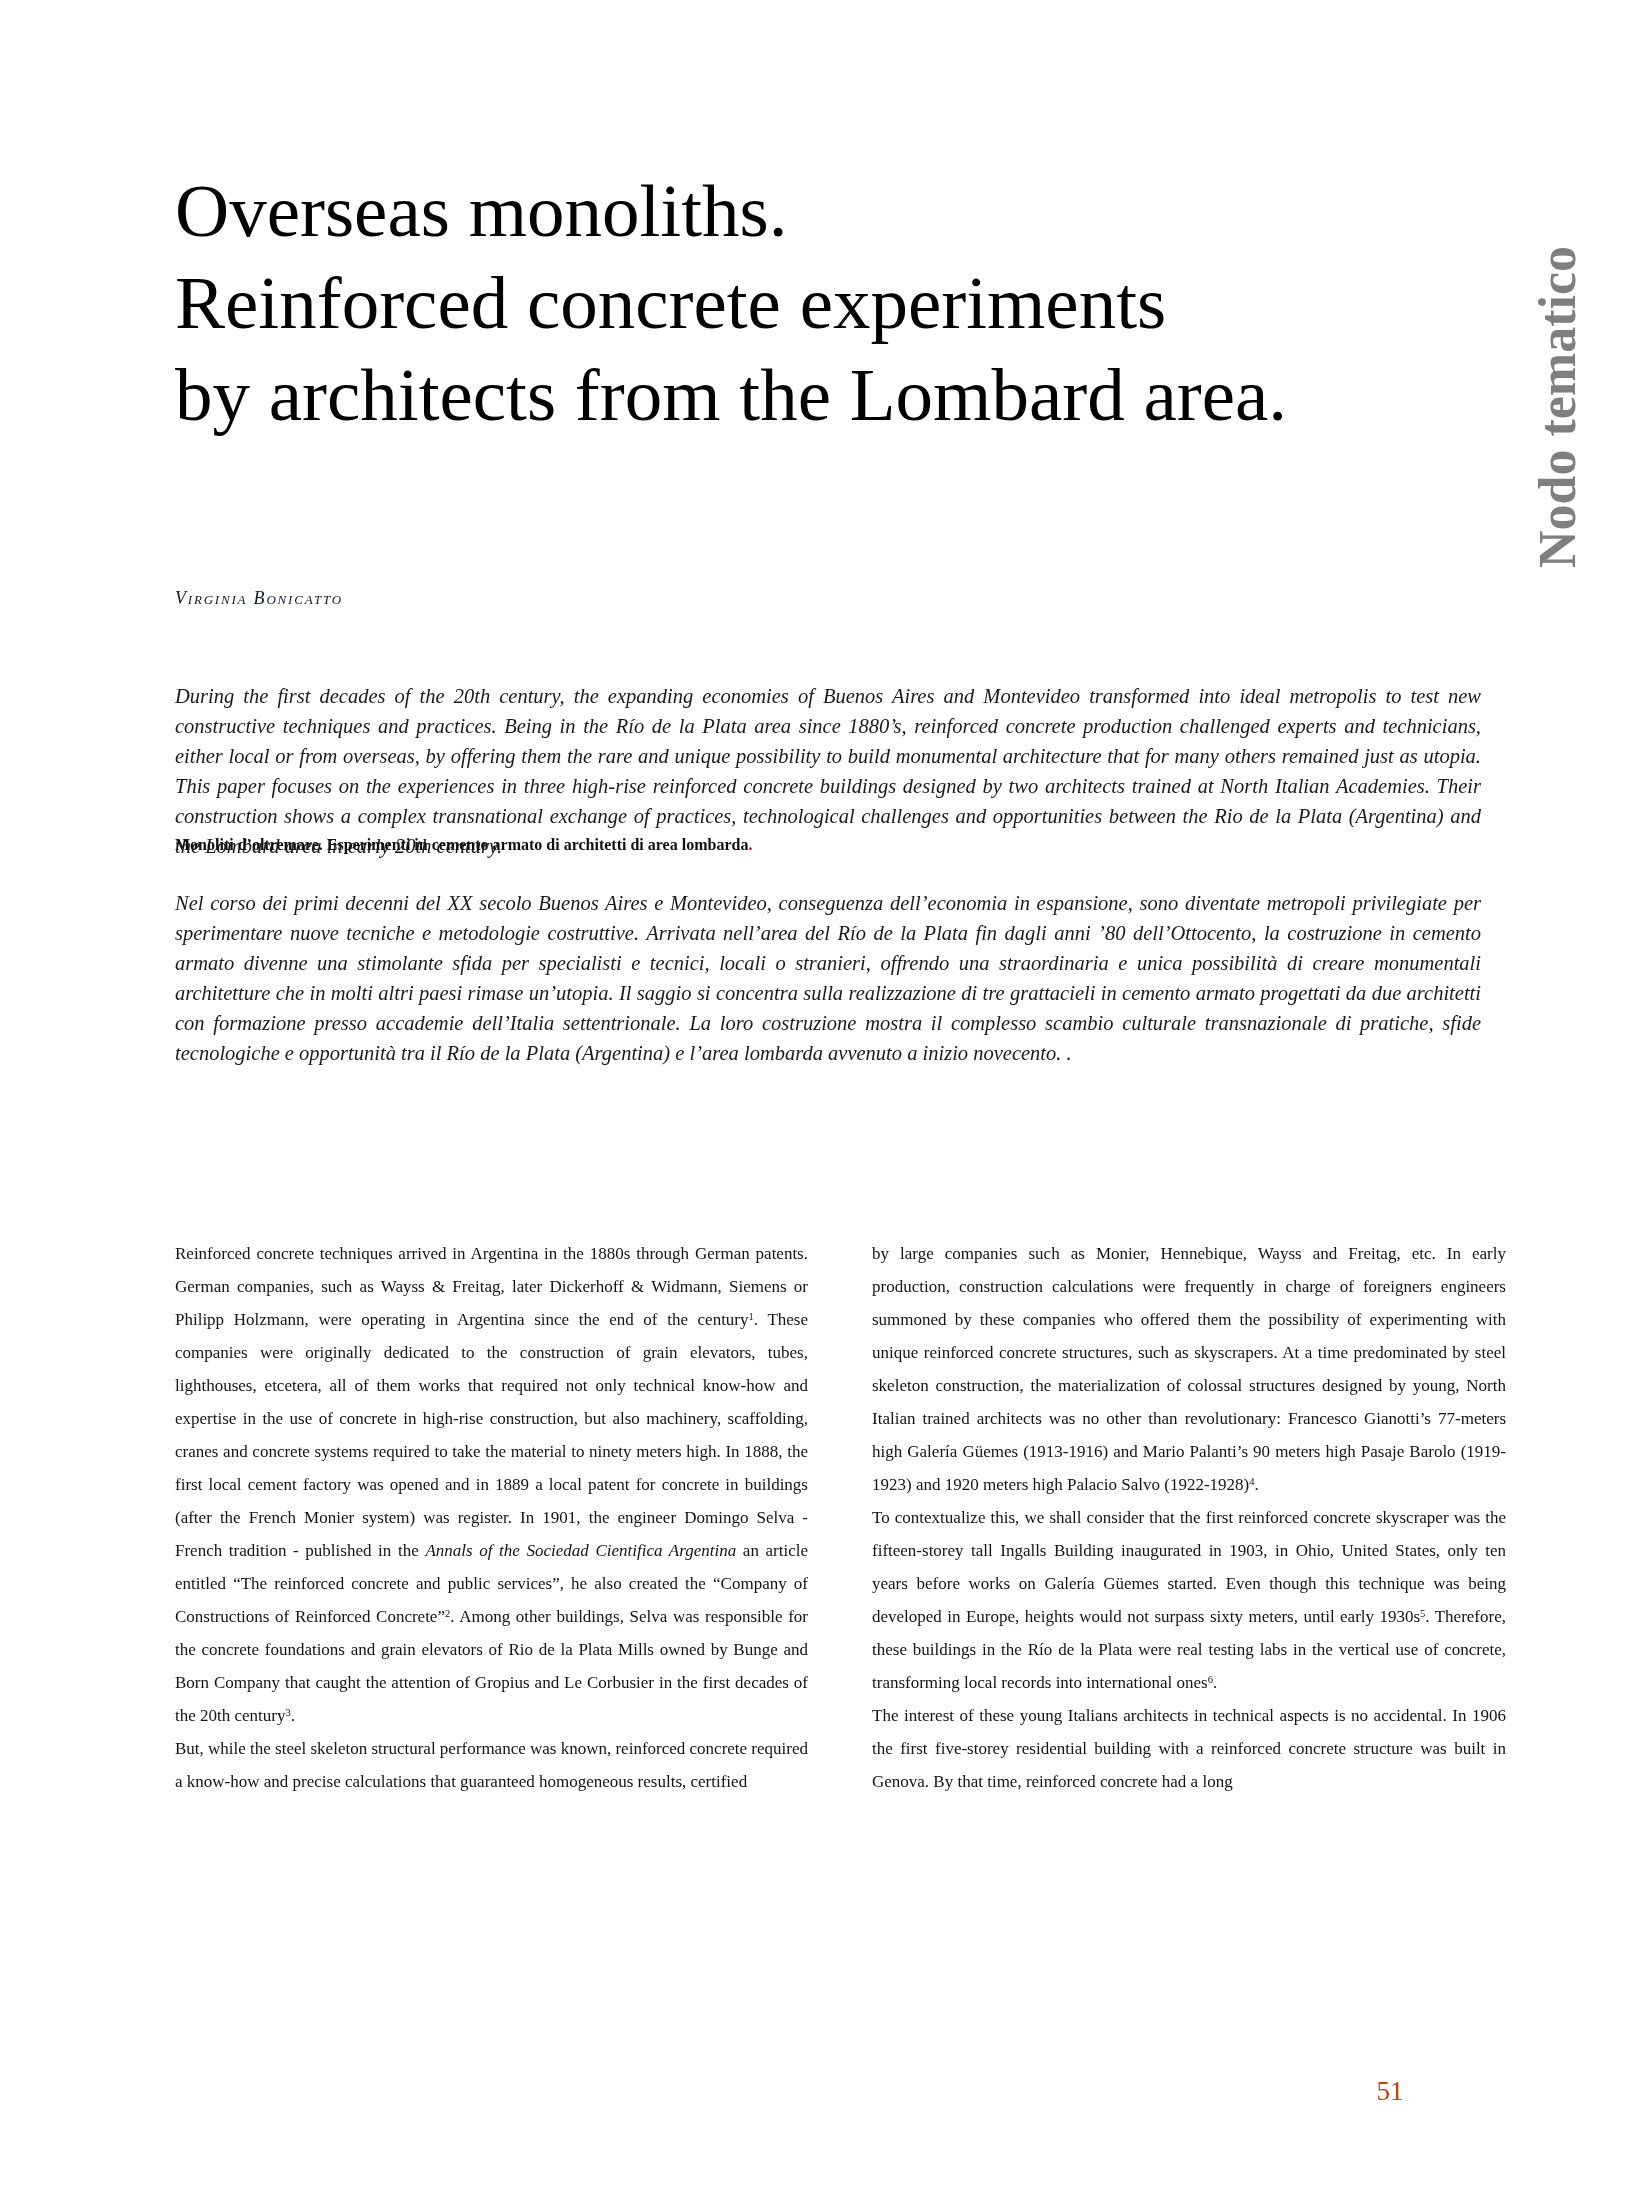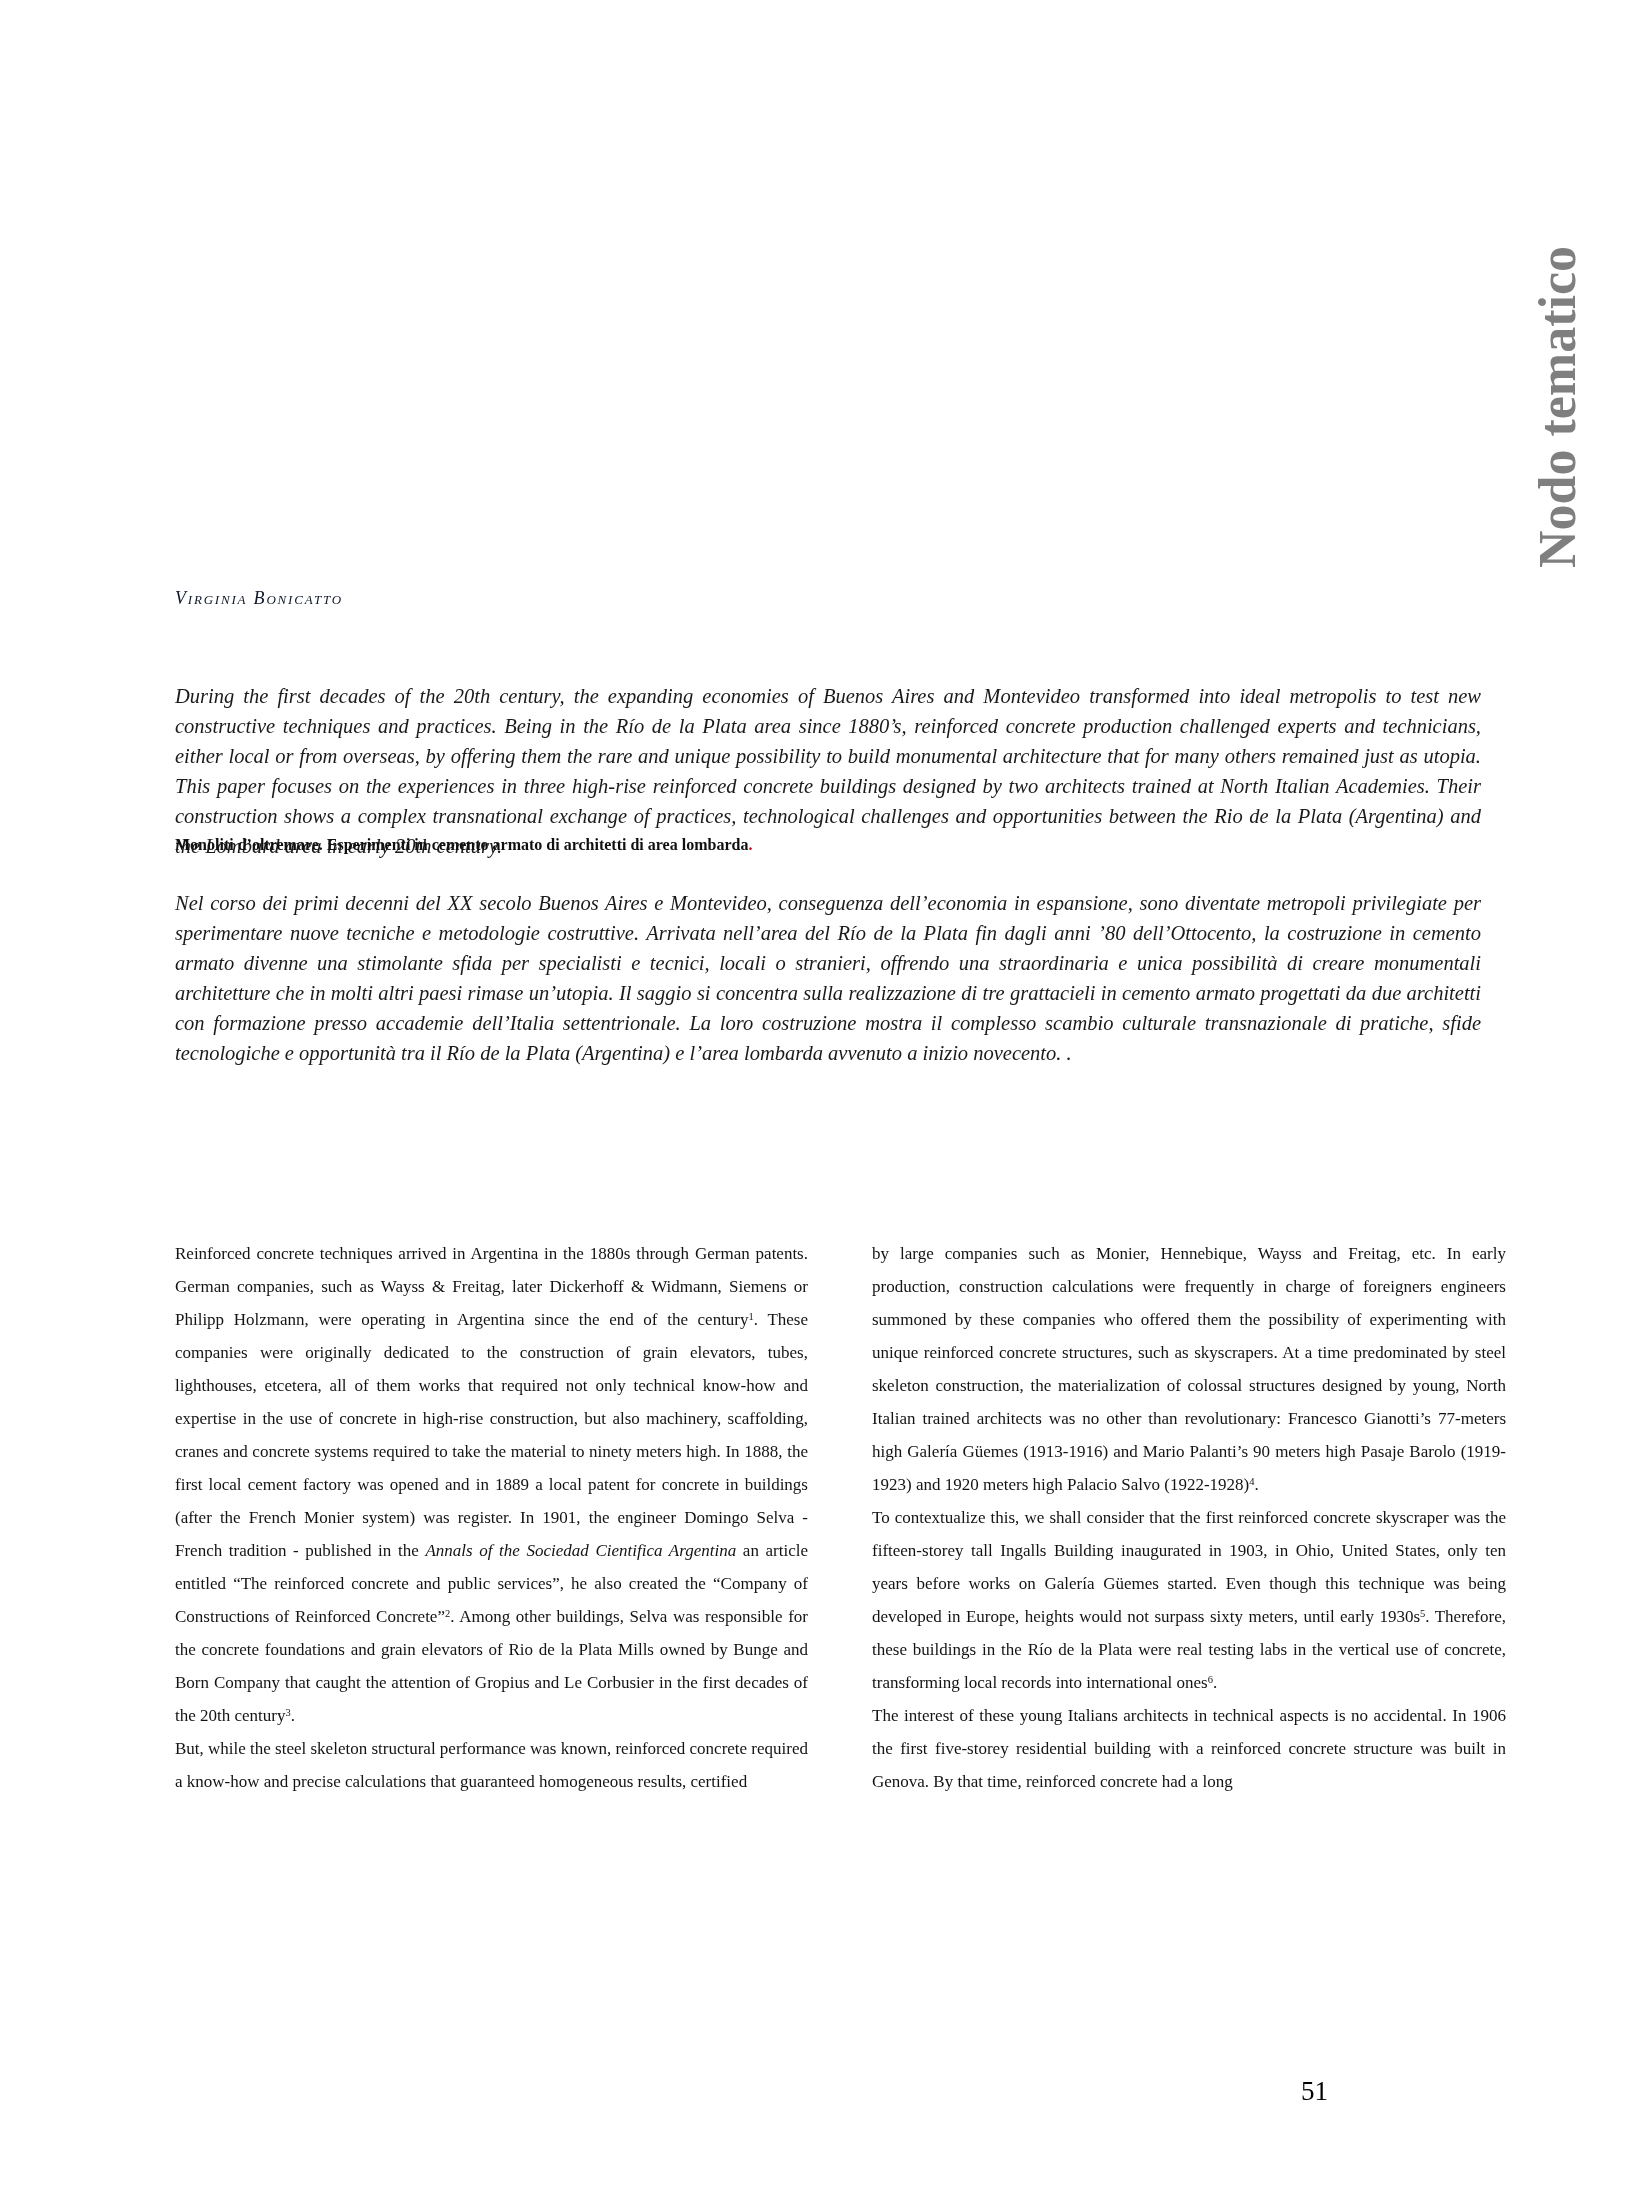--- a/index.html
+++ b/index.html
@@ -79,30 +79,35 @@
     vertical-align: baseline;
     position: relative;
     top: -0.45em;
   }
   em { font-style: italic; }
   .pagenum {
     position: absolute;
     left: 1301px;
     top: 2076px;
     width: 178px;
-    text-align: left;
+    text-align: center;
     font-size: 27px;
-    color: #000000;
+    color: #c2410c;
   }
 </style>
 </head>
 <body>
 
 <div class="page" style="--accent-red: #c00000; --side-gray: #7f7f7f; color: rgb(20, 20, 20);">
 
+  <div class="title">
+    <div>Overseas monoliths.</div>
+    <div>Reinforced concrete experiments</div>
+    <div>by architects from the Lombard area.</div>
+  </div>
 
   <div class="side-label">Nodo tematico</div>
 
   <div class="author">Virginia Bonicatto</div>
 
   <div class="abstract abstract-en">During the first decades of the 20th century, the expanding economies of Buenos Aires and Montevideo transformed into ideal metropolis to test new constructive techniques and practices. Being in the Río de la Plata area since 1880’s, reinforced concrete production challenged experts and technicians, either local or from overseas, by offering them the rare and unique possibility to build monumental architecture that for many others remained just as utopia. This paper focuses on the experiences in three high-rise reinforced concrete buildings designed by two architects trained at North Italian Academies. Their construction shows a complex transnational exchange of practices, technological challenges and opportunities between the Rio de la Plata (Argentina) and the Lombard area in early 20th century.</div>
 
   <div class="it-heading">
     <span>Monoliti d’oltremare. Esperimenti in cemento armato di architetti di area lombarda</span><span class="red-period">.</span>
   </div>

